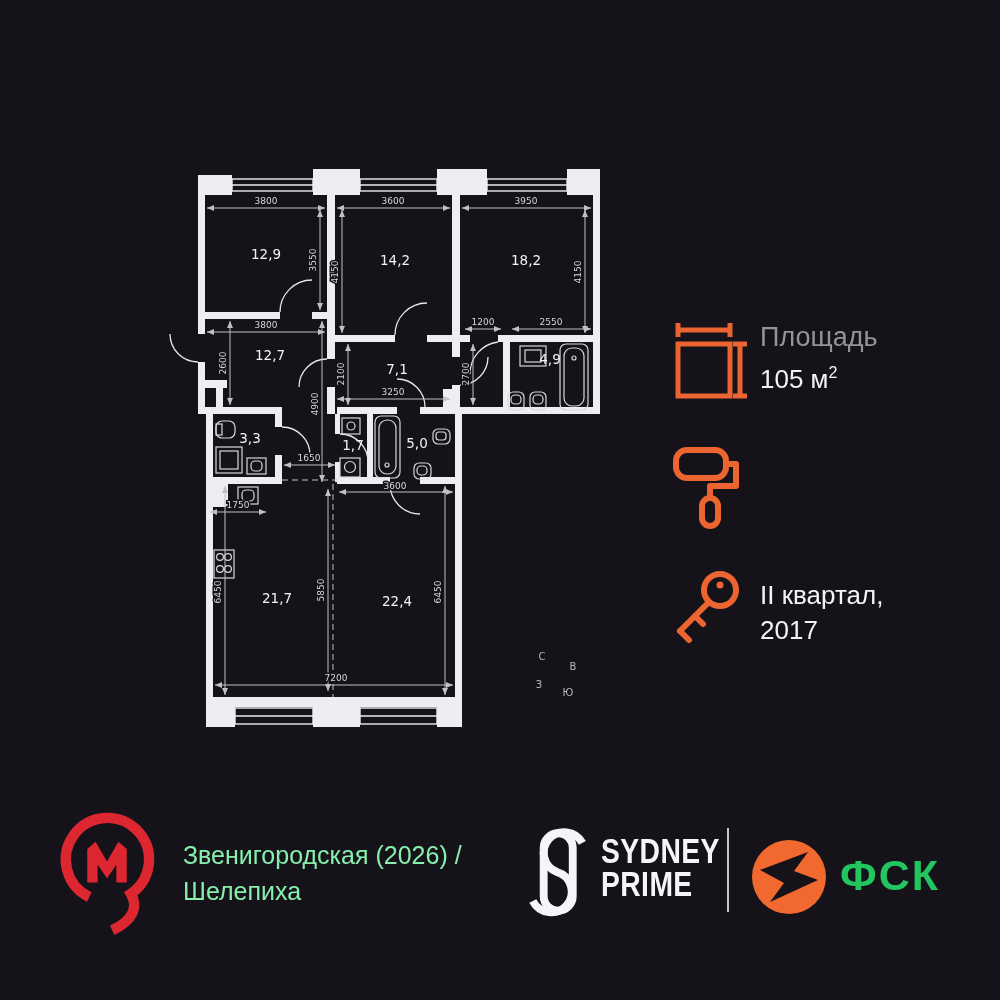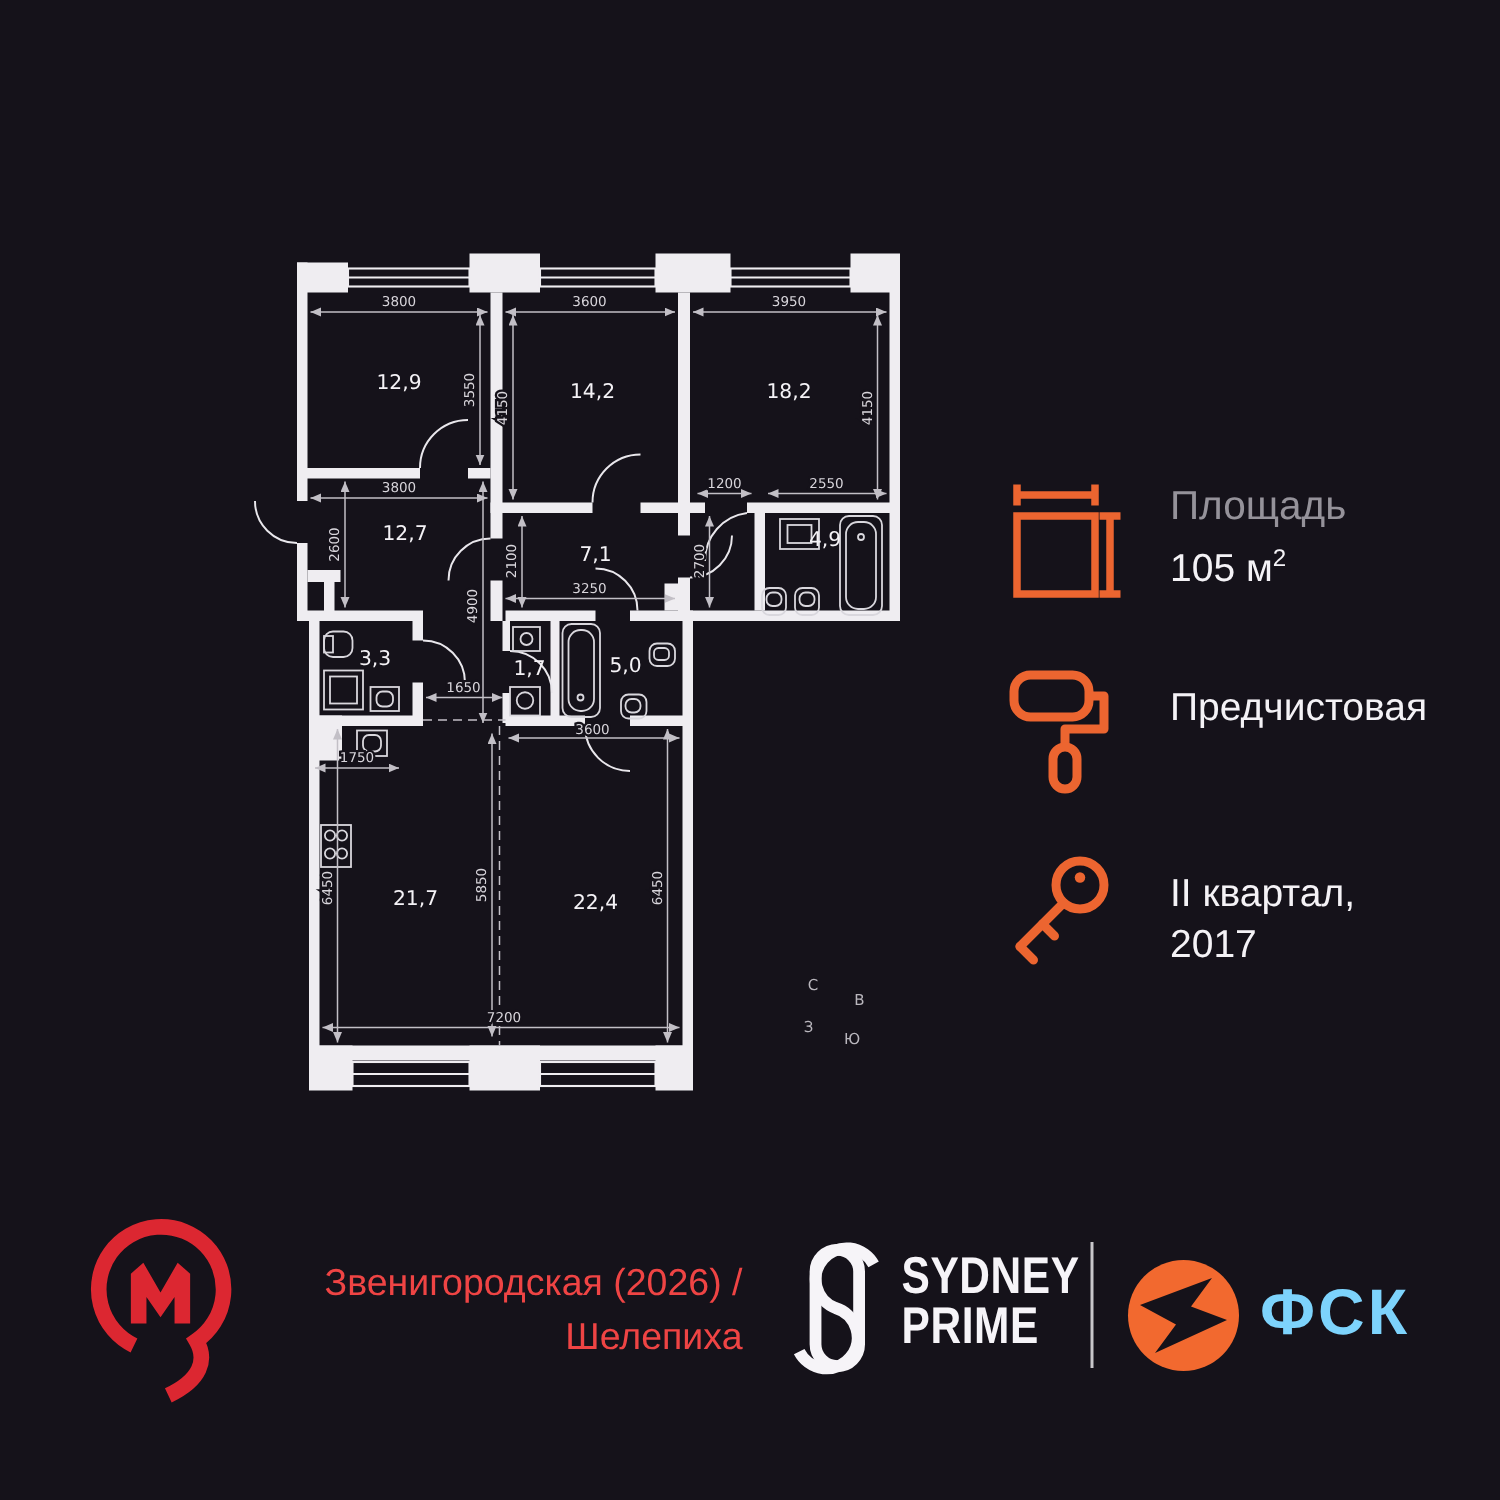--- a/index.html
+++ b/index.html
@@ -14,36 +14,36 @@
   .dim{stroke:#c2bfc6;stroke-width:1;fill:none;}
   .dash{stroke:#c2bfc6;stroke-width:1;fill:none;stroke-dasharray:6 4;}
   .dim-text{fill:#d8d5db;font:9px "DejaVu Sans",sans-serif;text-anchor:middle;
             paint-order:stroke;stroke:#15121a;stroke-width:3px;}
   .room-label{fill:#f4f2f6;font:13.5px "DejaVu Sans",sans-serif;text-anchor:middle;}
   .compass-letter{fill:#b9b6bd;font:10px "DejaVu Sans",sans-serif;text-anchor:middle;}
   
   .info-panel{position:absolute;left:668px;top:316px;width:322px;}
   .info-item{display:flex;align-items:flex-start;margin-bottom:34px;}
   .info-icon{width:80px;height:90px;flex:0 0 80px;}
-  .info-text{margin-left:32px;padding-top:6px;}
+  .info-text{margin-left:12px;padding-top:6px;}
   .info-label{font-size:27px;color:#95929a;line-height:1.15;}
   .info-value{font-size:26px;color:#f4f2f6;margin-top:9px;line-height:1.3;max-width:185px;}
   .info-value sup{font-size:0.62em;}
   
   .metro-logo{position:absolute;left:55px;top:806px;width:104px;height:132px;}
   .station-name{position:absolute;left:183px;top:838px;width:312px;
-                font-size:25px;line-height:1.42;color:#ef4444;text-align:right;}
+                font-size:25px;line-height:1.42;color:#86efac;}
   .sp-mark{position:absolute;left:518px;top:826px;width:78px;height:92px;}
   .sp-text{position:absolute;left:601px;top:835px;font-weight:800;font-size:34.5px;
            line-height:.95;color:#f6f4f8;transform:scaleX(.82);transform-origin:left top;
            letter-spacing:.5px;}
   .logo-divider{position:absolute;left:727px;top:828px;width:2px;height:84px;background:#dcdade;opacity:.9;}
   .fsk-mark{position:absolute;left:750px;top:838px;width:78px;height:78px;}
   .fsk-text{position:absolute;left:840px;top:851px;font-weight:700;font-size:43px;
-            letter-spacing:2px;color:#7dd3fc;}
+            letter-spacing:2px;color:#22c55e;}
 </style>
 </head>
 <body>
 
 <div class="canvas">
 
   <svg class="plan-svg" viewBox="-30 0 460 580">
     <defs>
       <marker id="arr" markerWidth="9" markerHeight="8" refX="7" refY="3" orient="auto-start-reverse">
         <path d="M0,0 L7,3 L0,6 Z" fill="#c2bfc6"></path>
@@ -258,21 +258,20 @@
 
     <div class="info-item">
       <svg class="info-icon" viewBox="0 0 80 90">
         <g stroke="#EC6530" stroke-width="6" fill="none" stroke-linejoin="round">
           <rect x="8" y="10" width="50" height="28" rx="11"></rect>
           <path d="M58 24 L68 24 L68 46 L42 46 L42 58"></path>
           <rect x="34" y="58" width="16" height="28" rx="8"></rect>
         </g>
       </svg>
       <div class="info-text">
-        <div class="info-value"><span>Предчистовая</span><sup></sup></div>
       </div>
     </div>
 
     <div class="info-item">
       <svg class="info-icon" viewBox="0 0 80 90">
         <g stroke="#EC6530" stroke-width="6" fill="none" stroke-linecap="round">
           <circle cx="52" cy="26" r="16"></circle>
           <circle cx="52" cy="21" r="3.5" fill="#EC6530" stroke="none"></circle>
           <path d="M41 38 L12 67"></path>
           <path d="M12 67 L21 76"></path>

